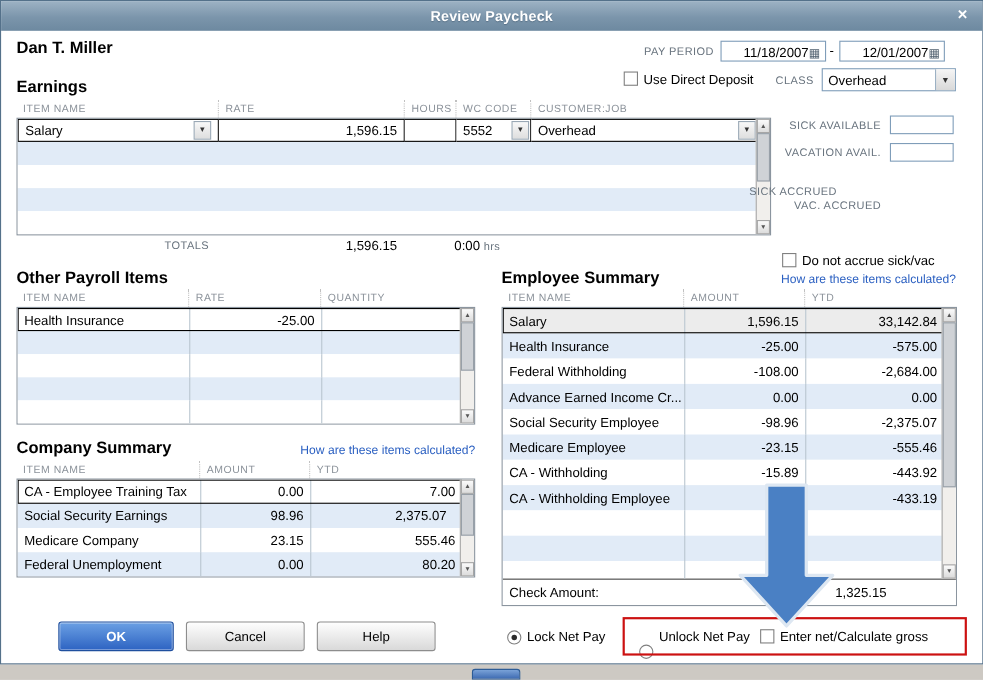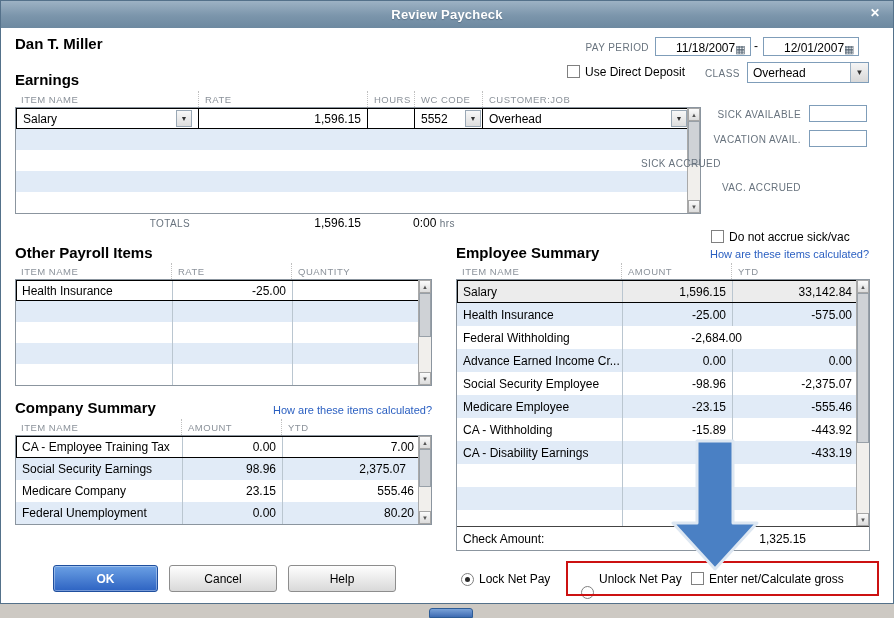--- a/index.html
+++ b/index.html
@@ -121,21 +121,21 @@
   </div>
 
   <div class="abs cap" style="left:640px;top:108px;width:160px;text-align:right">SICK AVAILABLE</div>
   <div class="abs field" style="left:808px;top:104px;width:58px;height:17px">
     <span></span>
   </div>
   <div class="abs cap" style="left:640px;top:133px;width:160px;text-align:right">VACATION AVAIL.</div>
   <div class="abs field" style="left:808px;top:129px;width:58px;height:17px">
     <span></span>
   </div>
-  <div class="abs cap" style="left:640px;top:157px;width:160px;text-align:left">SICK ACCRUED</div>
+  <div class="abs cap" style="left:640px;top:168px;width:160px;text-align:center">SICK ACCRUED</div>
   <div class="abs cap" style="left:640px;top:181px;width:160px;text-align:right">VAC. ACCRUED</div>
   <div class="abs cb" style="left:710px;top:229px"></div>
   <div class="abs lbl" style="left:728px;top:229px">Do not accrue sick/vac</div>
 
   <div class="abs sect" style="left:14px;top:243px">Other Payroll Items</div>
   <div class="abs" style="left:14px;top:262px;width:417px">
     <div class="hrow">
       <div class="hc" style="width:156px">ITEM NAME</div>
       <div class="hc" style="width:120px">RATE</div>
       <div class="hc" style="width:141px">QUANTITY</div>
@@ -225,20 +225,21 @@
         <div class="c num vsep" style="width:110px">1,596.15</div>
         <div class="c num vsep" style="width:126px">33,142.84</div>
       </div>
       <div class="row b" style="height:23px;width:401px">
         <div class="c" style="width:165px">Health Insurance</div>
         <div class="c num vsep" style="width:110px">-25.00</div>
         <div class="c num vsep" style="width:126px">-575.00</div>
       </div>
       <div class="row a" style="height:23px;width:401px">
         <div class="c" style="width:165px">Federal Withholding</div>
+        <div class="c num vsep" style="width:110px">-108.00</div>
         <div class="c num vsep" style="width:126px">-2,684.00</div>
       </div>
       <div class="row b" style="height:23px;width:401px">
         <div class="c" style="width:165px">Advance Earned Income Cr...</div>
         <div class="c num vsep" style="width:110px">0.00</div>
         <div class="c num vsep" style="width:126px">0.00</div>
       </div>
       <div class="row a" style="height:23px;width:401px">
         <div class="c" style="width:165px">Social Security Employee</div>
         <div class="c num vsep" style="width:110px">-98.96</div>
@@ -248,21 +249,21 @@
         <div class="c" style="width:165px">Medicare Employee</div>
         <div class="c num vsep" style="width:110px">-23.15</div>
         <div class="c num vsep" style="width:126px">-555.46</div>
       </div>
       <div class="row a" style="height:23px;width:401px">
         <div class="c" style="width:165px">CA - Withholding</div>
         <div class="c num vsep" style="width:110px">-15.89</div>
         <div class="c num vsep" style="width:126px">-443.92</div>
       </div>
       <div class="row b" style="height:23px;width:401px">
-        <div class="c" style="width:165px">CA - Disability Earnings</div>
+        <div class="c" style="width:165px">CA - Withholding Employee</div>
         <div class="c num vsep" style="width:110px">0.00</div>
         <div class="c num vsep" style="width:126px">-433.19</div>
       </div>
       <div class="row a" style="height:23px;width:401px">
           <div class="c" style="width:165px"></div>
           <div class="c vsep" style="width:110px"></div>
           <div class="c vsep" style="width:126px"></div>
         </div>
       <div class="row b" style="height:23px;width:401px">
           <div class="c" style="width:165px"></div>

